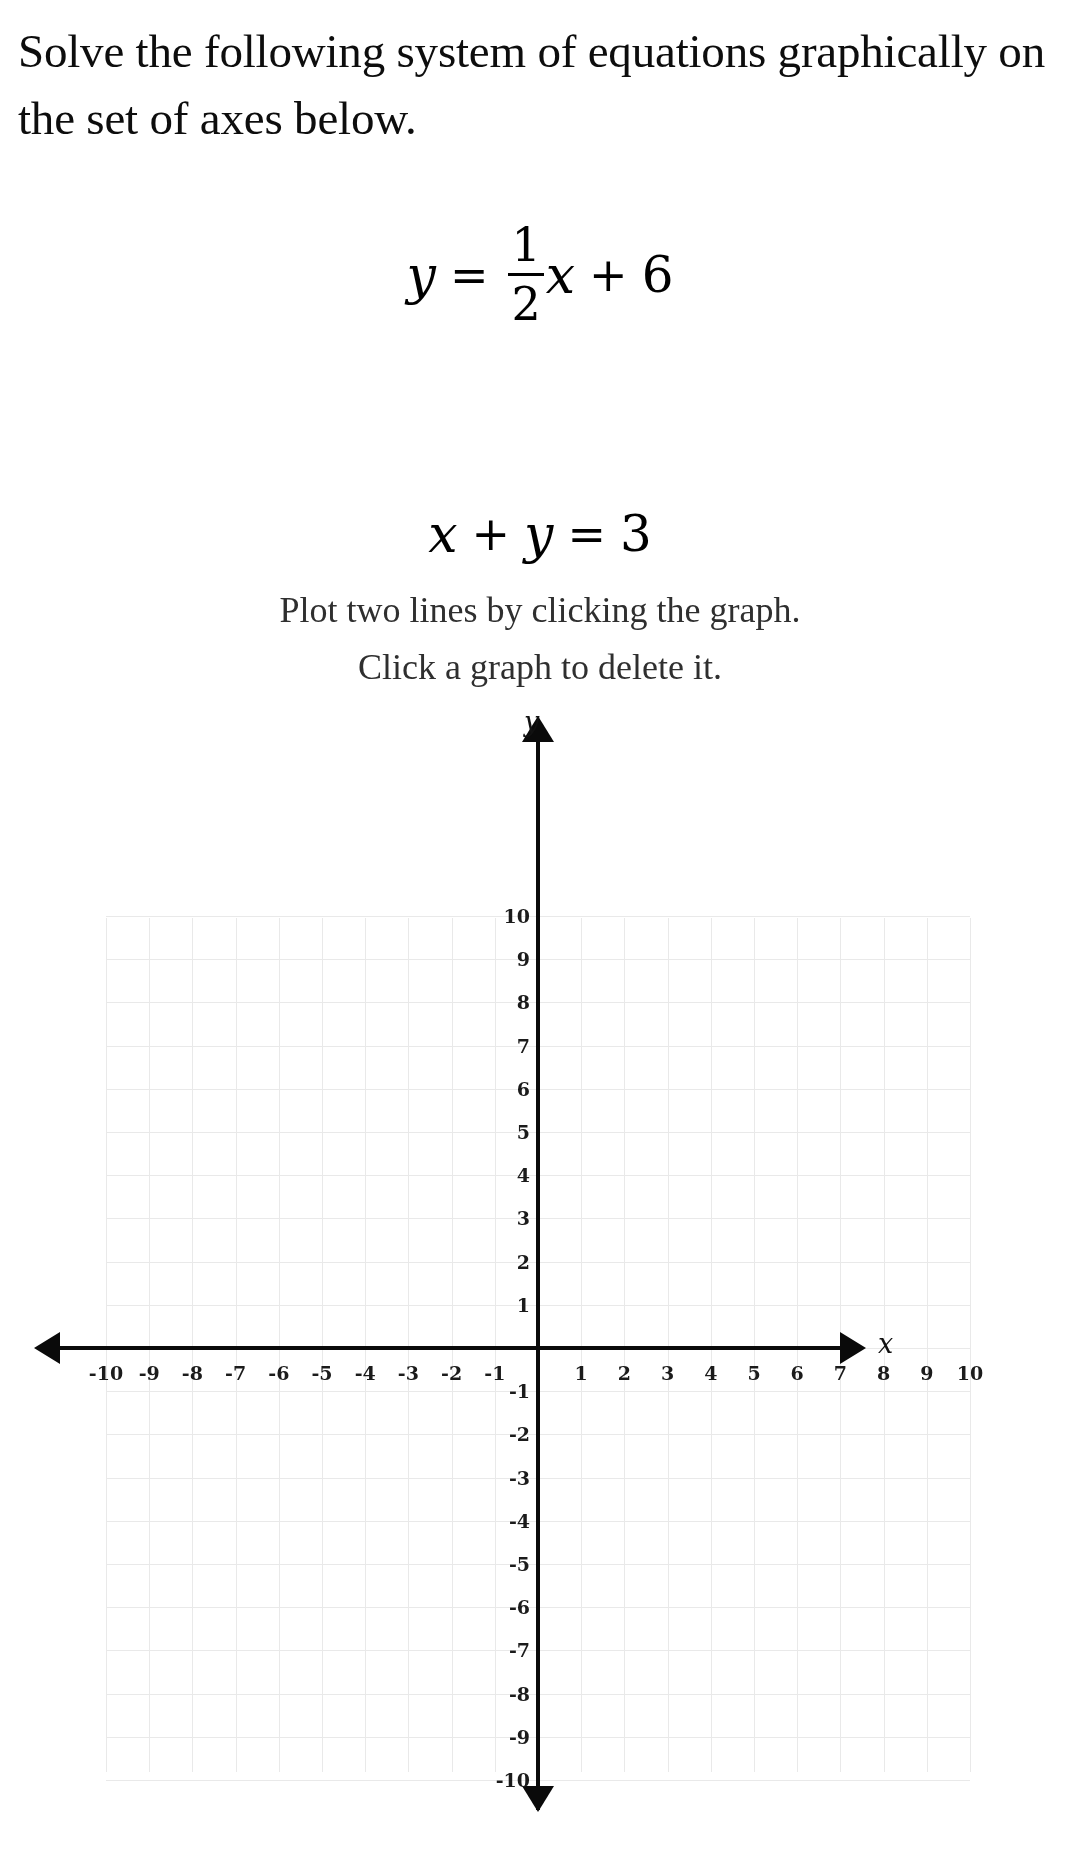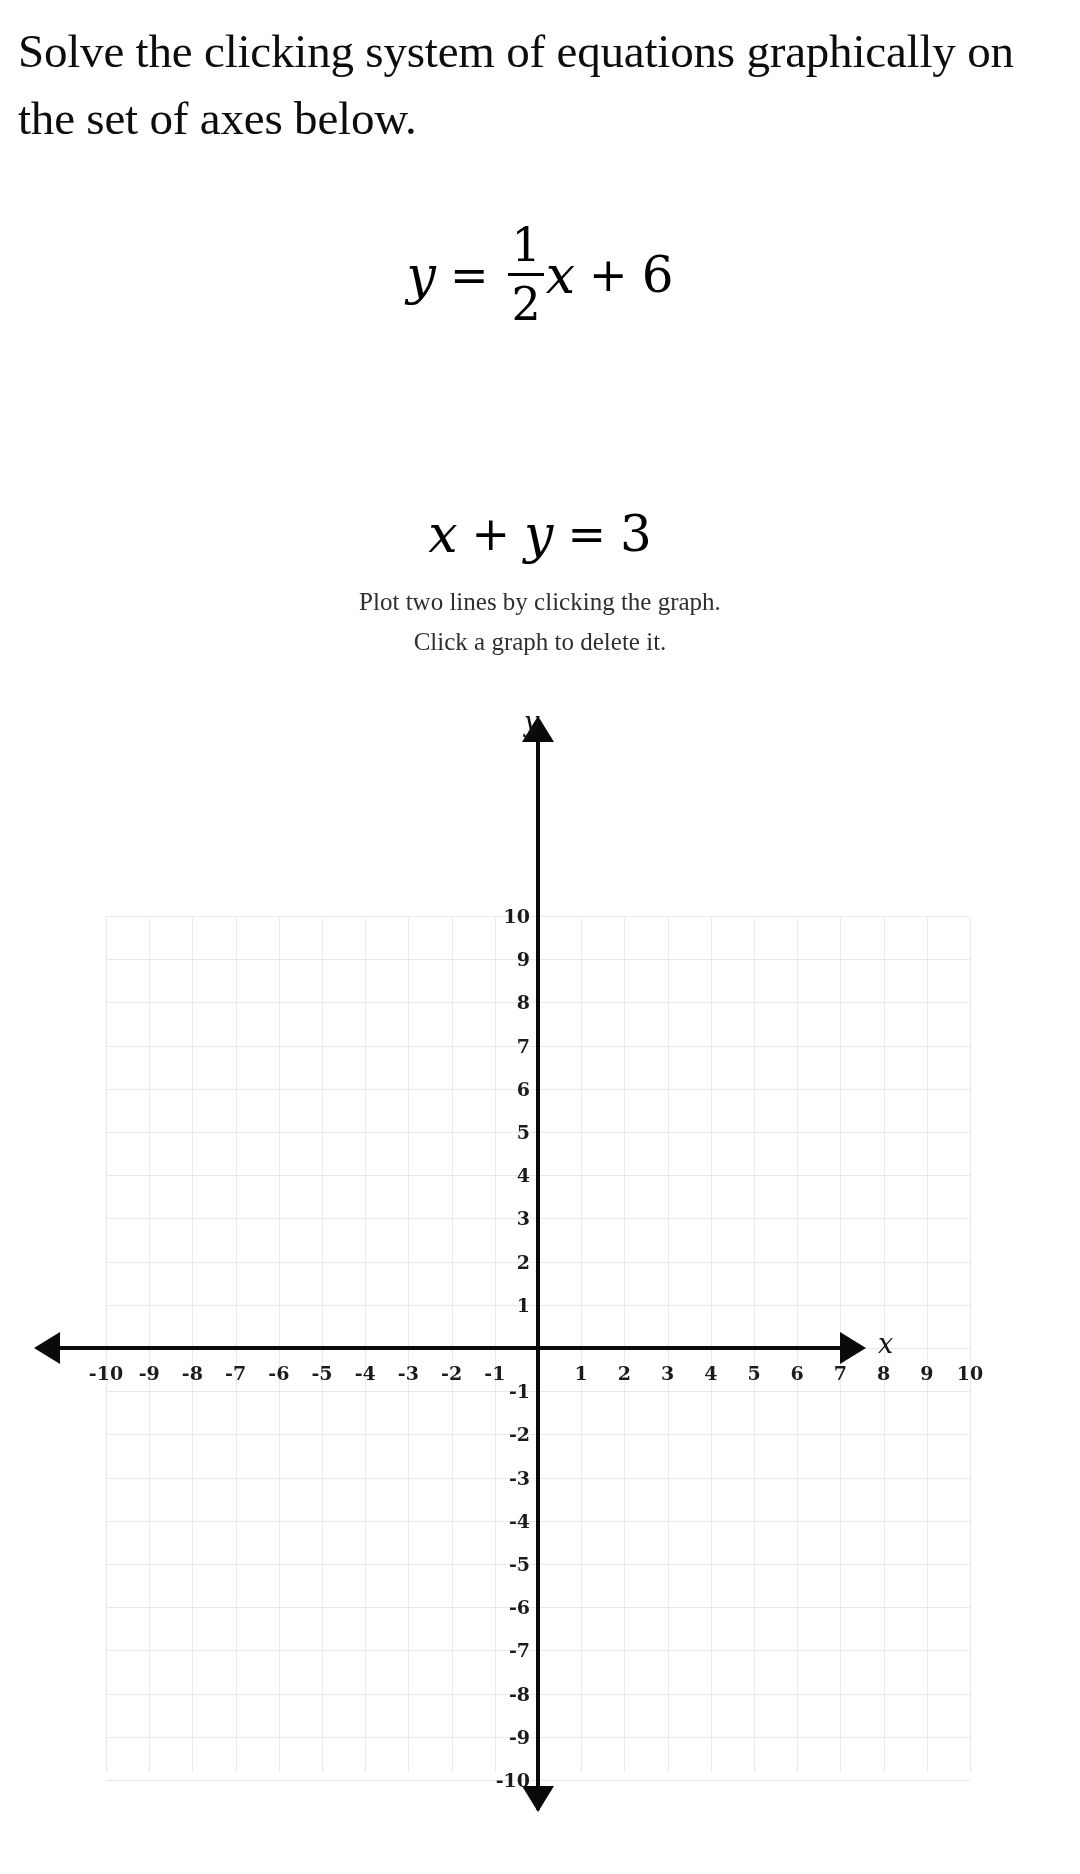--- a/index.html
+++ b/index.html
@@ -87,21 +87,21 @@
     height: 3px;
     background: #000;
   }
 
   
   #instructions {
     position: absolute;
     top: 582px;
     width: 1080px;
     text-align: center;
-    font-size: 25px;
+    font-size: 36px;
     line-height: 1.58;
     color: #2f2f2f;
   }
 
   
   #graph {
     position: absolute;
     left: 0;
     top: 700px;
     width: 1080px;
@@ -197,21 +197,21 @@
     text-align: center;
   }
   .tick-y {
     transform: translateY(-50%);
     text-align: right;
   }
 </style>
 </head>
 <body>
 
-<div id="prompt-heading">Solve the clicking system of equations graphically on the set of axes below.</div>
+<div id="prompt-heading">Solve the following system of equations graphically on the set of axes below.</div>
 
 <div class="equation-block" id="equation-1">
   <span class="math">
     <span class="mvar">y</span>
     <span class="mop">=</span>
     <span class="frac">
       <span class="num">1</span>
       <span class="bar"></span>
       <span class="den">2</span>
     </span>

